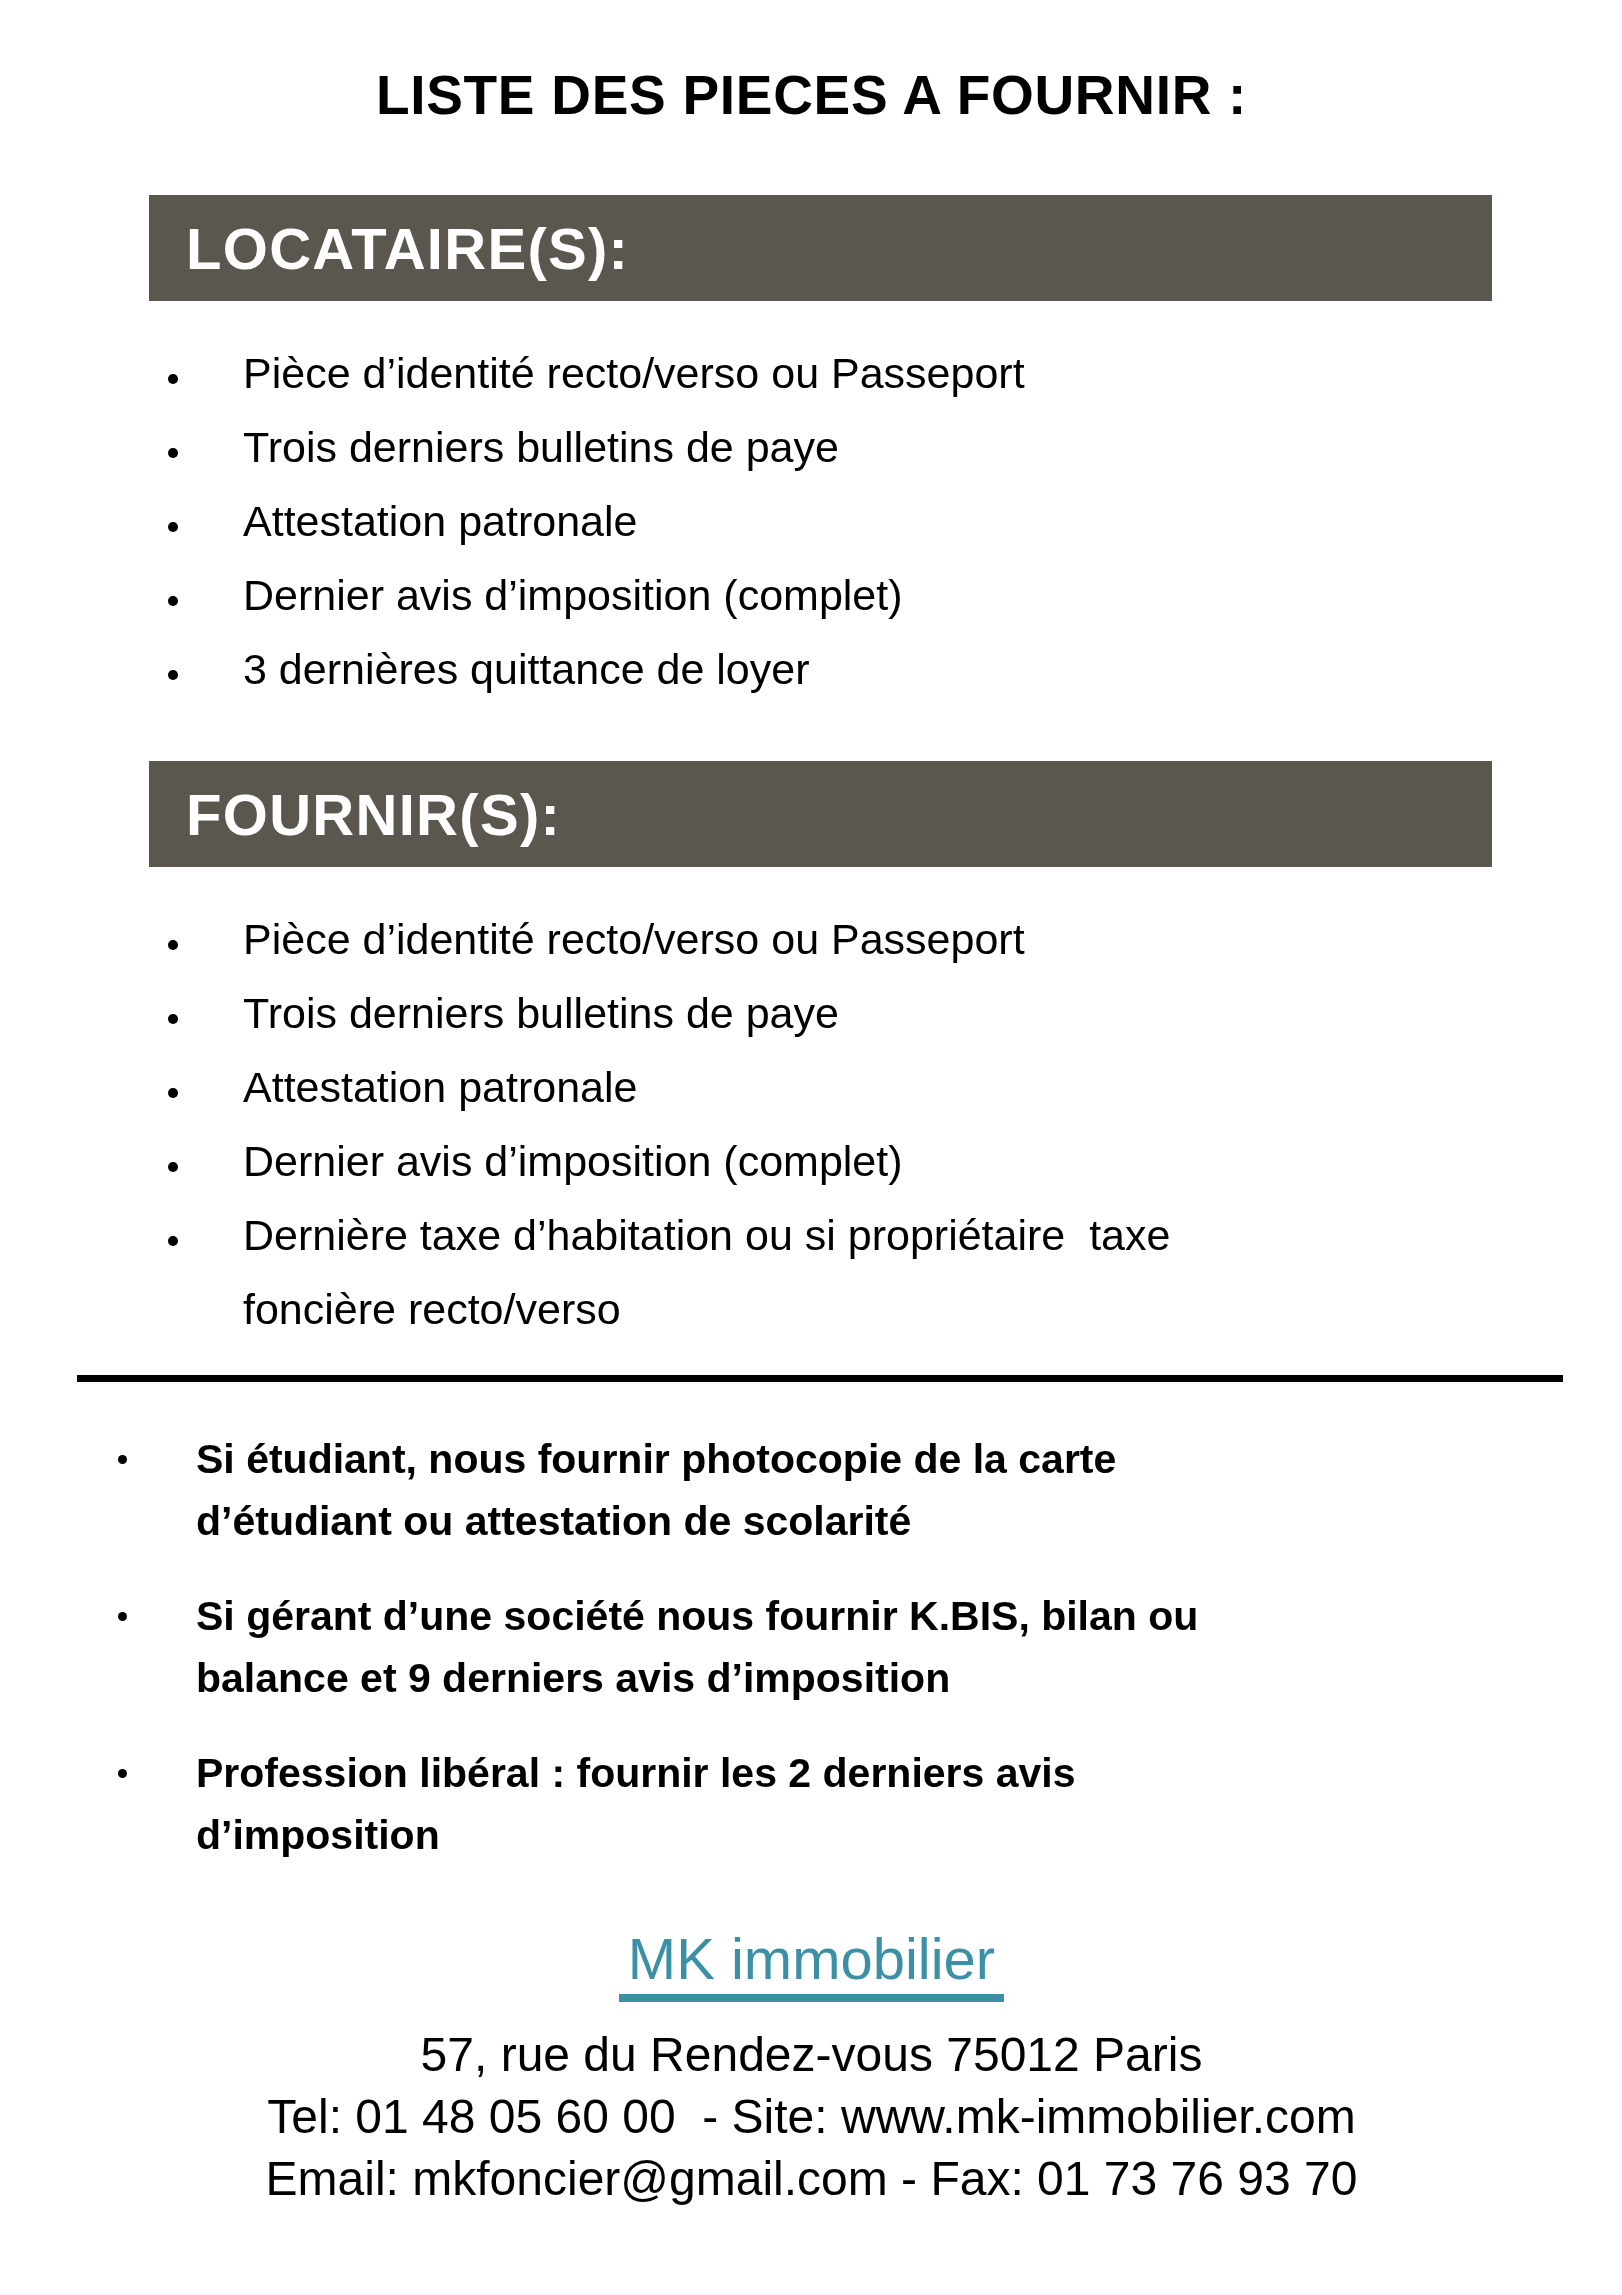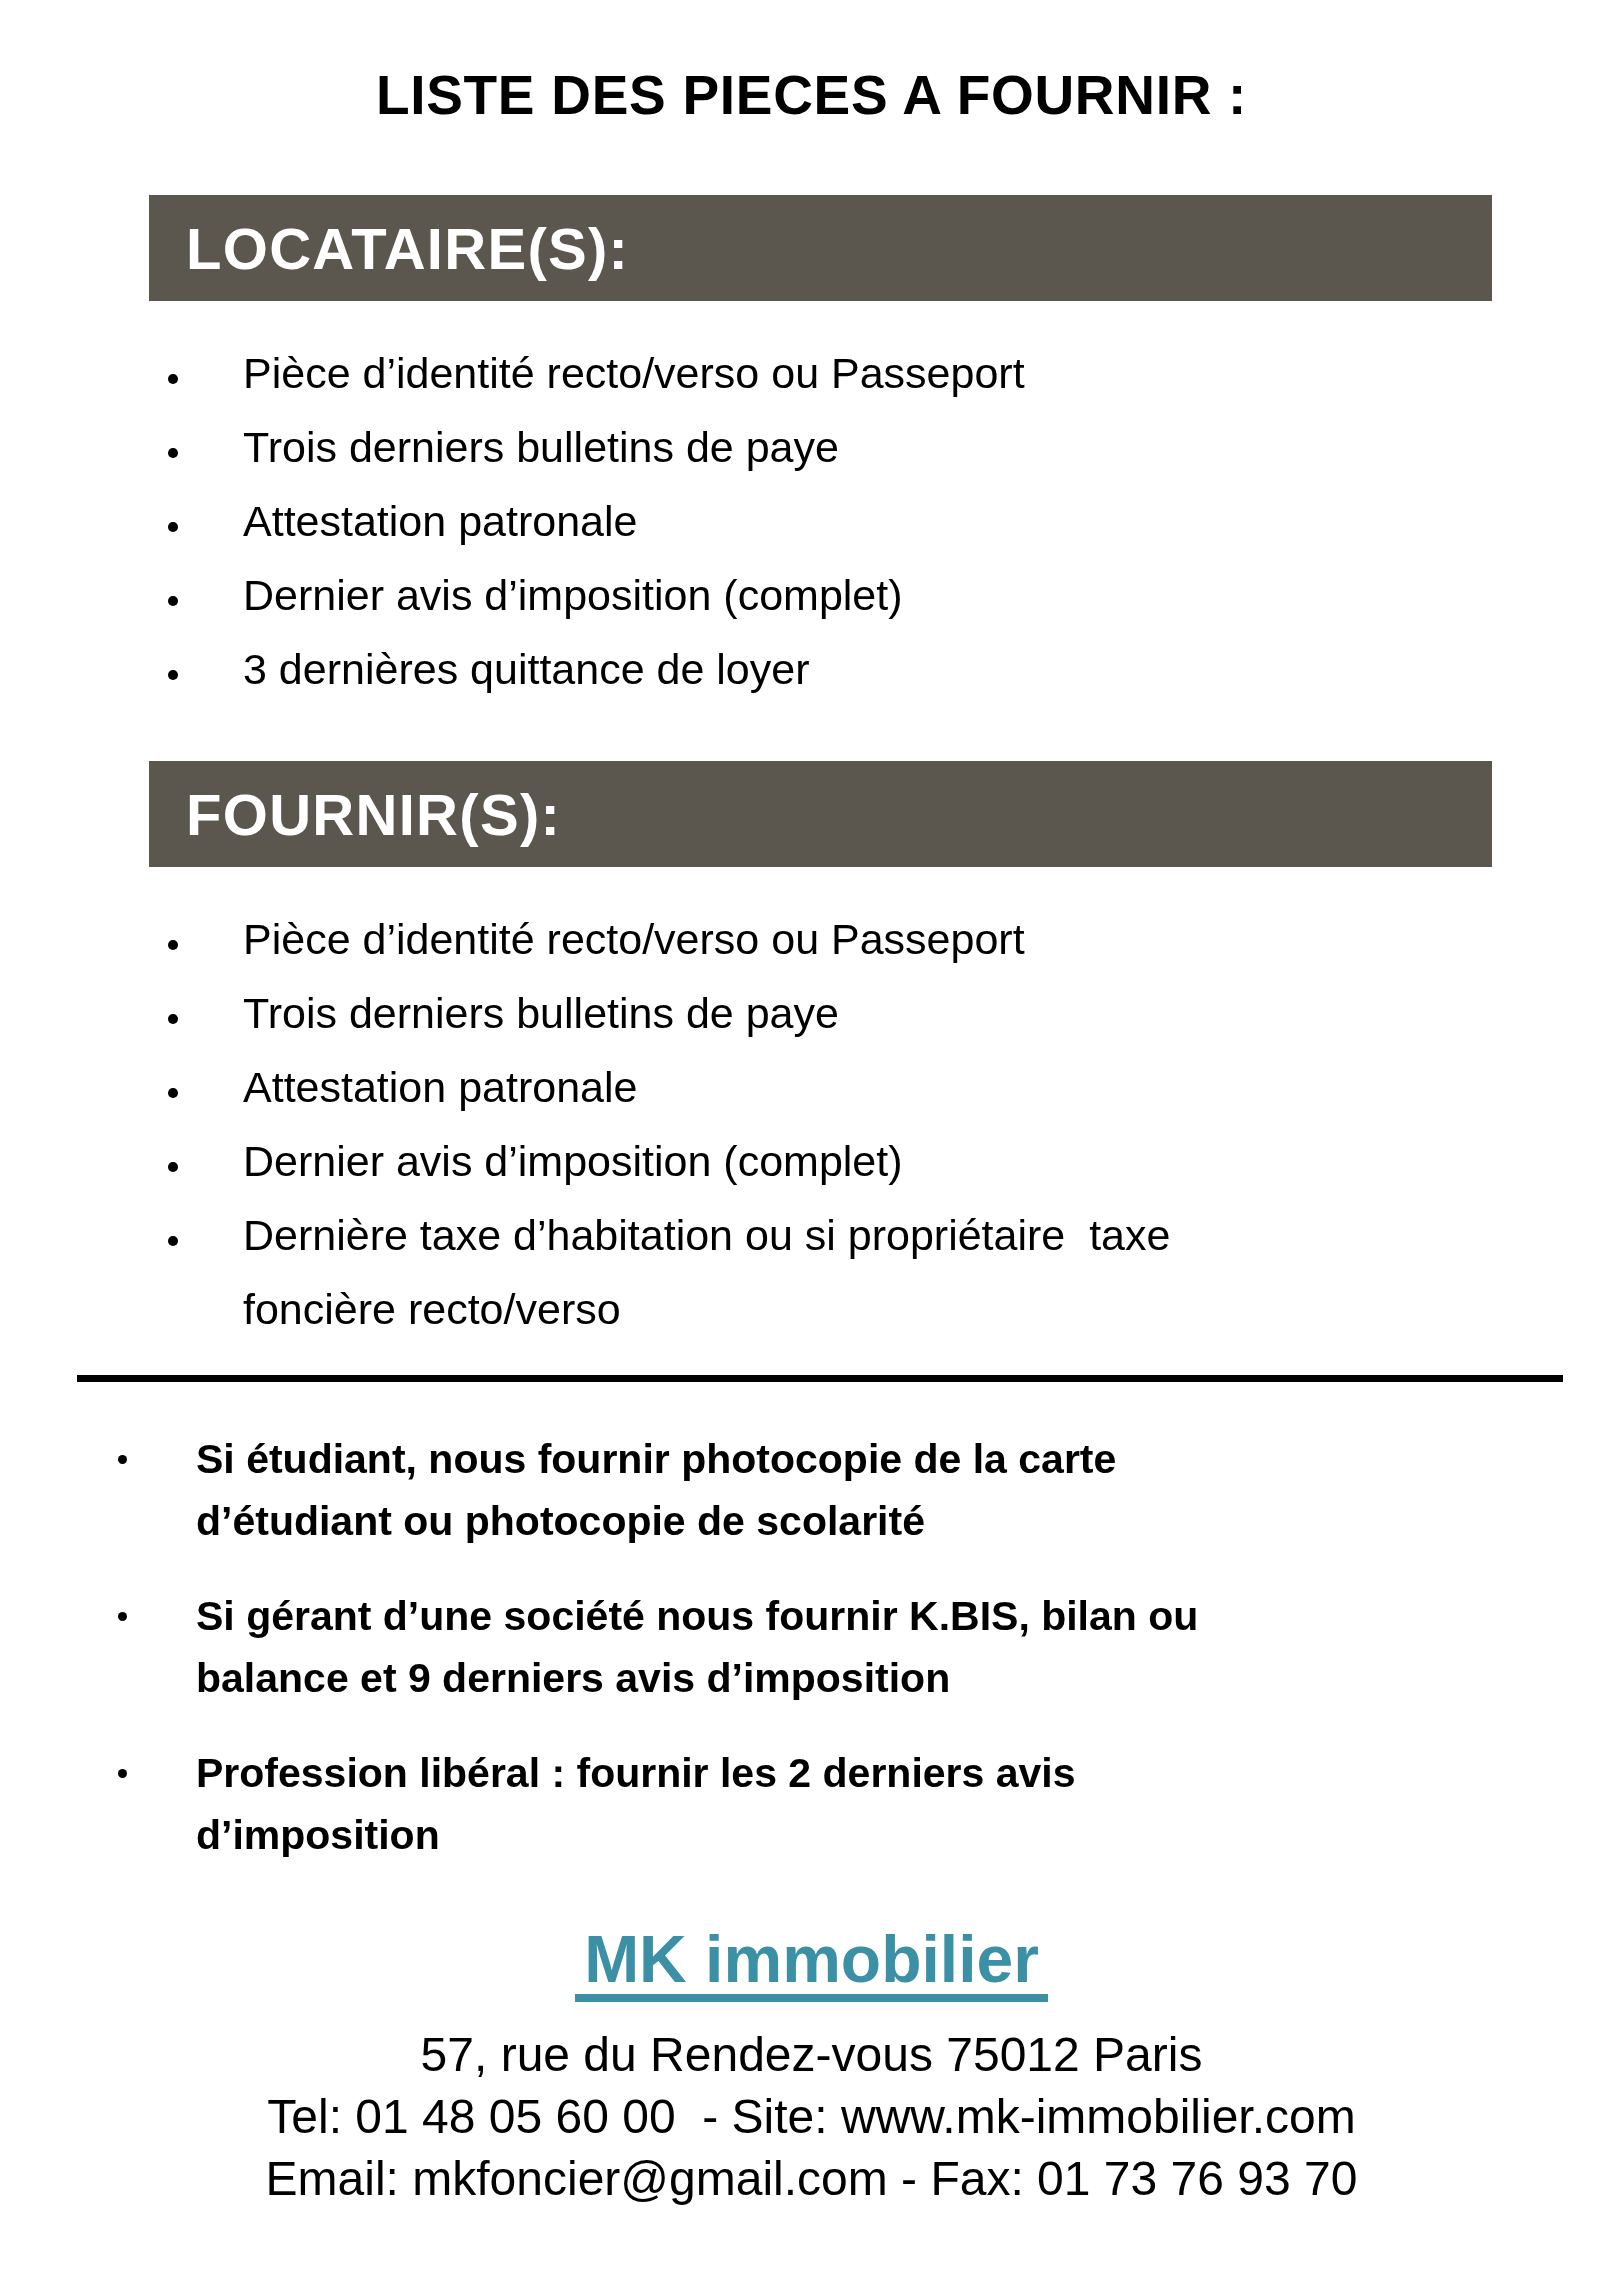--- a/index.html
+++ b/index.html
@@ -89,23 +89,23 @@
     font-size:41px;
     line-height:62px;
     font-weight:700;
     white-space:pre-wrap;
   }
 
   .footer{ margin-top:63px; text-align:center; }
   .brand{
     display:inline-block;
     color:var(--accent);
-    font-size:66px;
+    font-size:58px;
     line-height:60px;
-    font-weight:700;
+    font-weight:400;
     border-bottom:8.5px solid var(--accent);
     padding:0 9.2px 5.2px 9.2px;
   }
   .address-block{ margin-top:22px; }
   .addr-line{
     display:block;
     font-size:48px;
     line-height:62px;
     white-space:pre-wrap;
   }
@@ -170,21 +170,21 @@
         </div>
       </div>
     </div>
 
   <div class="divider"></div>
 
   <div id="notes-root" class="notes-list">
       <div class="note-item">
         <span class="dot"></span>
         <span class="note-line">Si étudiant, nous fournir photocopie de la carte</span>
-        <span class="note-line">d’étudiant ou photocopie de scolarité</span>
+        <span class="note-line">d’étudiant ou attestation de scolarité</span>
       </div>
       <div class="note-item">
         <span class="dot"></span>
         <span class="note-line">Si gérant d’une société nous fournir K.BIS, bilan ou</span>
         <span class="note-line">balance et 9 derniers avis d’imposition</span>
       </div>
       <div class="note-item">
         <span class="dot"></span>
         <span class="note-line">Profession libéral : fournir les 2 derniers avis</span>
         <span class="note-line">d’imposition</span>

